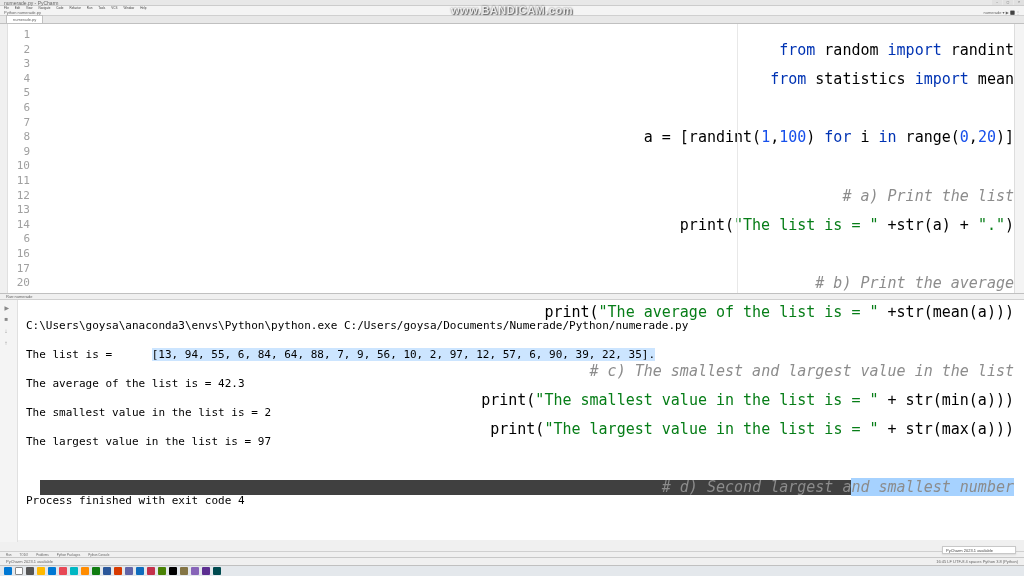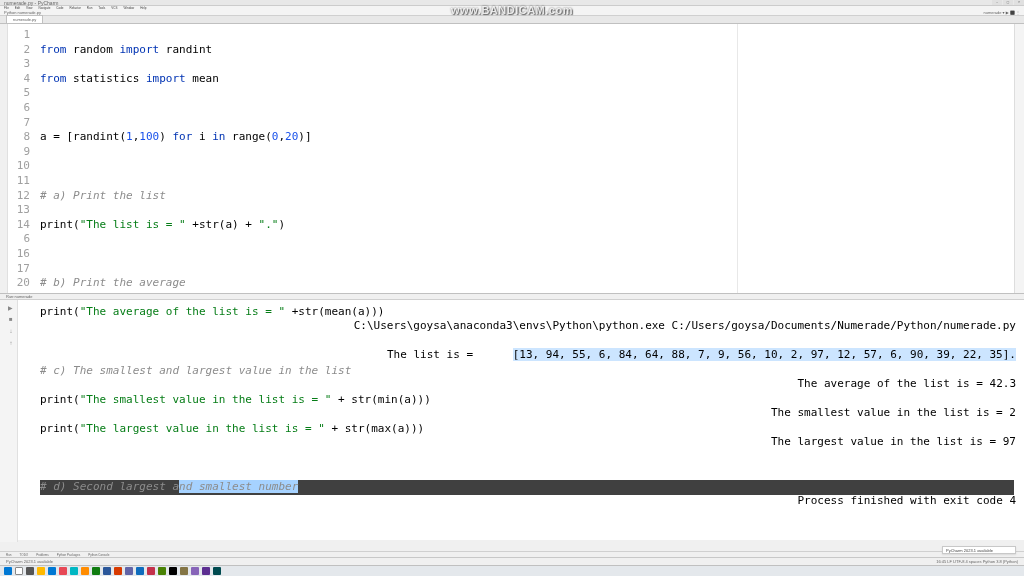--- a/index.html
+++ b/index.html
@@ -77,24 +77,25 @@
   color: #a0a0a0;
   font-family: "Consolas", monospace;
   font-size: 11px;
   line-height: 14.6px;
 }
 .code {
   flex: 1;
   background: #fff;
   padding: 4px 0 0 4px;
   font-family: "Consolas", monospace;
-  font-size: 11px;
+  font-size: 15px;
   line-height: 14.6px;
   white-space: pre;
   position: relative;
+  text-align: right;
 }
 .code-right-margin {
   position: absolute;
   right: 276px;
   top: 0;
   bottom: 0;
   width: 1px;
   background: #e8e8e8;
 }
 .scrollbar-v {
@@ -107,21 +108,20 @@
 .str { color: #067d17; }
 .cmt { color: #8c8c8c; font-style: italic; }
 .highlighted-line { background: #404040; display: inline-block; width: 100%; }
 .sel { background: #a6d2ff; }
 .run-area {
   height: 247px;
   background: #fff;
   border-top: 1px solid #c0c0c0;
   display: flex;
   flex-direction: column;
-  text-align: right;
 }
 .run-header {
   height: 8px;
   background: #f0f0f0;
   display: flex;
   align-items: center;
   padding: 0 6px;
   font-size: 4px;
   color: #666;
   border-bottom: 1px solid #d0d0d0;

